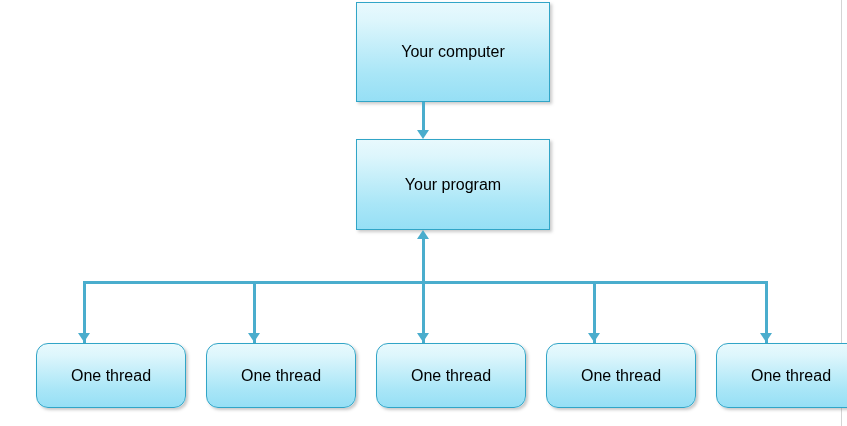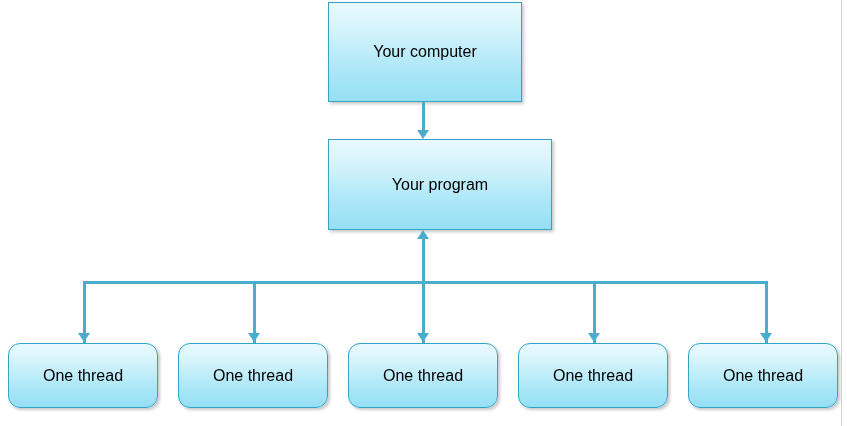--- a/index.html
+++ b/index.html
@@ -33,20 +33,21 @@
     box-sizing: border-box;
     border: 1px solid #31a5c7;
     background: linear-gradient(to bottom, #e8f9fd 0%, #ddf6fc 18%, #a9e6f7 72%, #96dff5 100%);
     box-shadow: 2px 2px 3px rgba(120,120,120,0.40);
     display: flex;
     align-items: center;
     justify-content: center;
     text-align: center;
     color: #000000;
     line-height: 1.22;
+    margin-left: 28px;
   }
   .node-rect {
     border-radius: 0;
   }
   .node-round {
     border-radius: 12px;
   }
 
   .node-top, .node-mid {
     font-size: 16px;
@@ -96,21 +97,21 @@
 
   <div class="node node-rect node-top" style="left:328px; top:2px; width:194px; height:100px;">
     <div>
       <span class="node-label">Your computer</span>
     </div>
   </div>
 
   <div class="conn-v" style="left:422px; top:102px; height:30px;"></div>
   <div class="arrow-down" style="left:417px; top:130px;"></div>
 
-  <div class="node node-rect node-mid" style="left:328px; top:139px; width:224px; height:91px;">
+  <div class="node node-rect node-mid" style="left:328px; top:139px; width:194px; height:91px;">
     <div>
       <span class="node-label">Your program</span>
     </div>
   </div>
 
   <div class="conn-v" style="left:422px; top:239px; height:104px;"></div>
   <div class="arrow-up" style="left:417px; top:230px;"></div>
 
   <div class="conn-h" style="left:83px; top:281px; width:685px;"></div>
 

